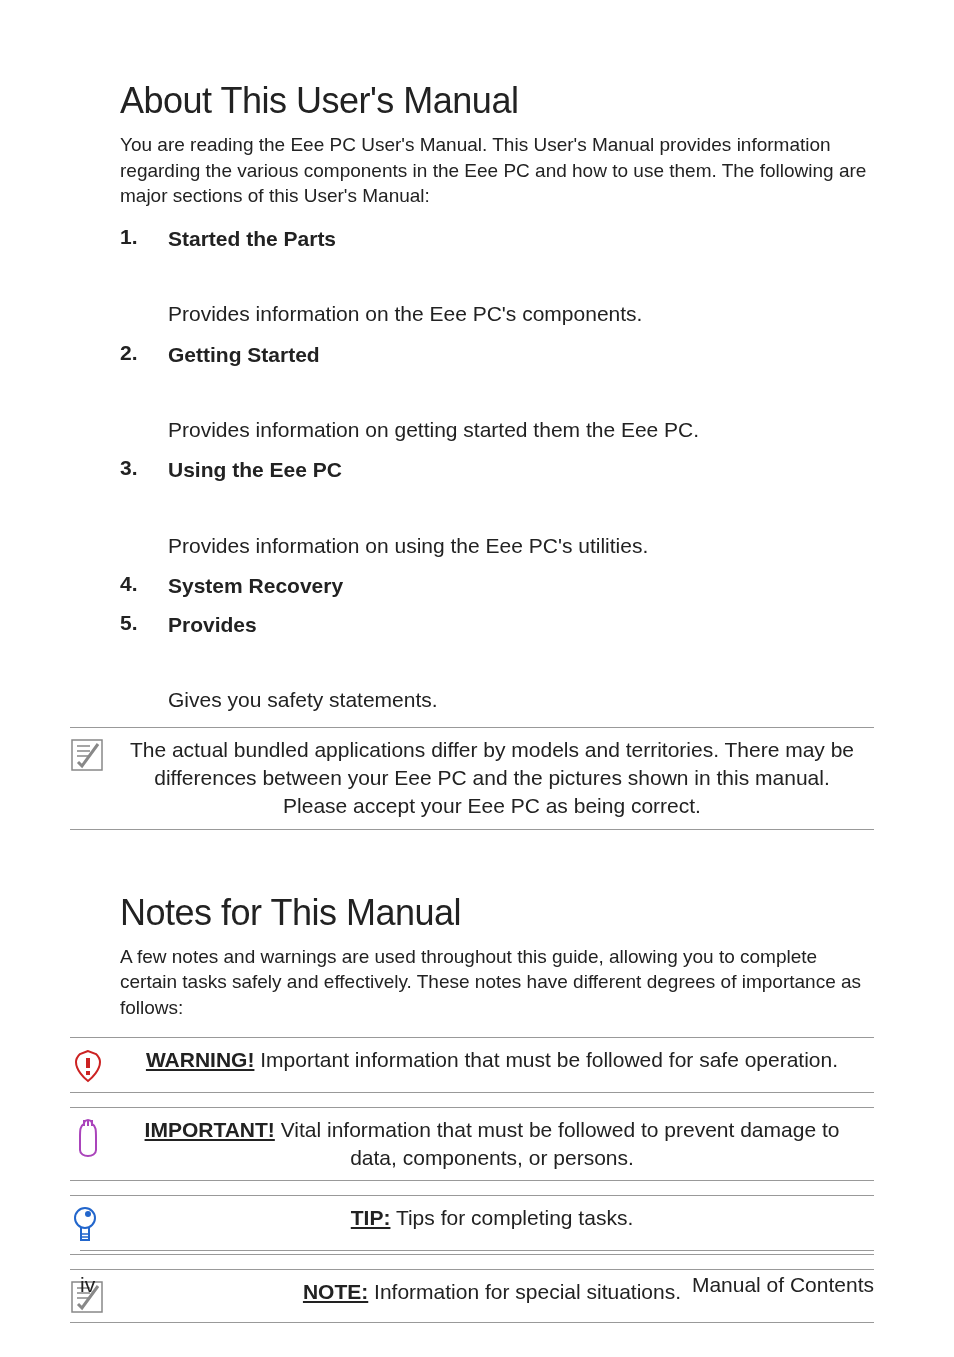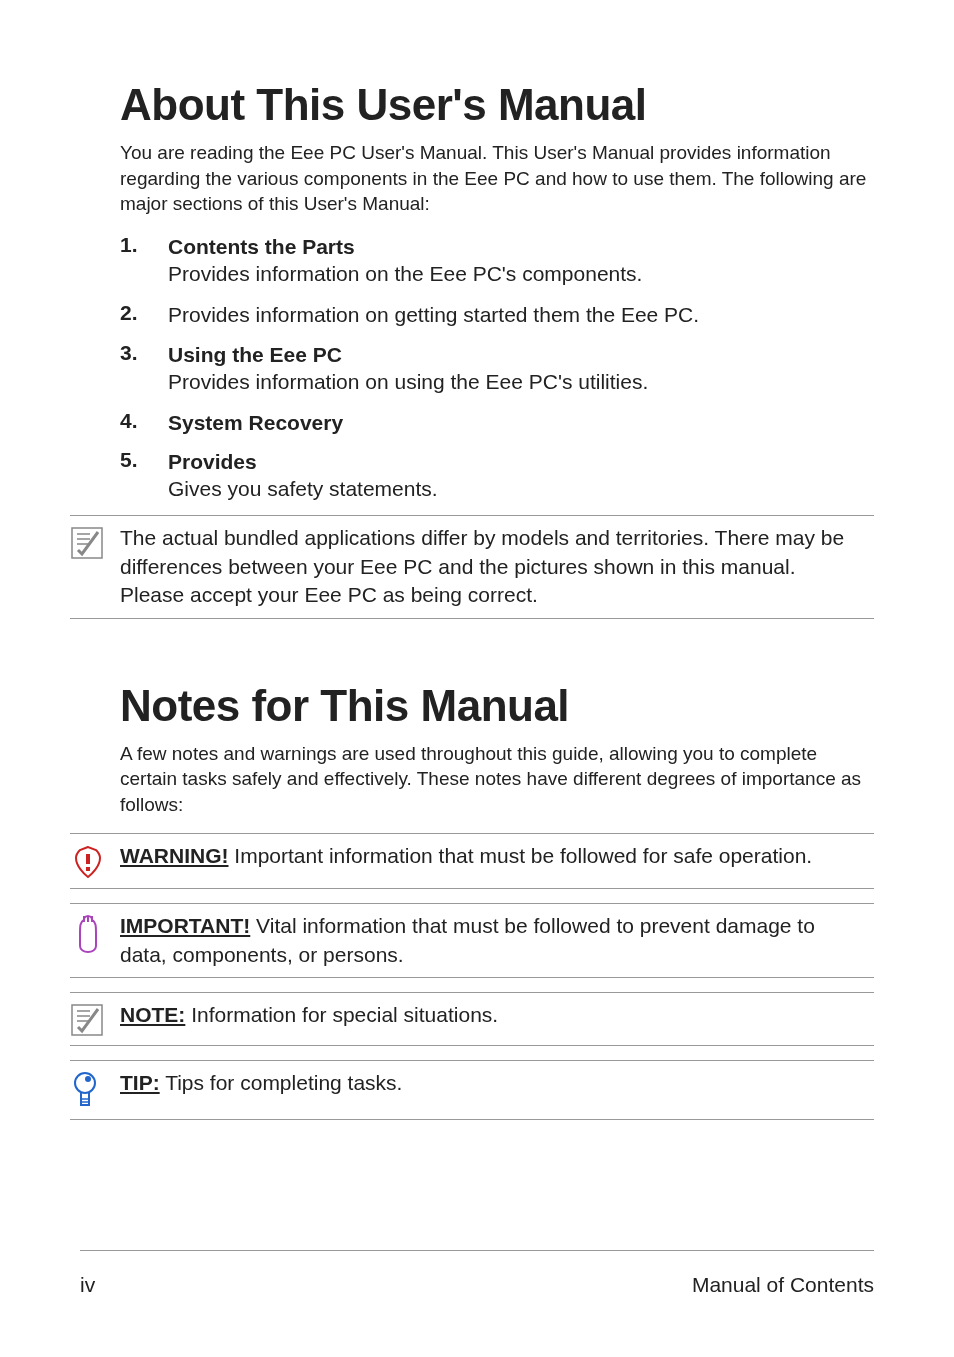--- a/index.html
+++ b/index.html
@@ -11,22 +11,22 @@
       width: 954px;
       height: 1357px;
       background: #fff;
       font-family: "Segoe UI", "Myriad Pro", Arial, sans-serif;
       color: #222;
       position: relative;
       padding: 80px 80px 0 120px;
     }
     h1 {
       font-family: Verdana, Geneva, sans-serif;
-      font-size: 44px;
-      font-weight: 700;
+      font-size: 36px;
+      font-weight: 400;
       margin-bottom: 10px;
       letter-spacing: -0.5px;
     }
     .intro {
       font-size: 19px;
       line-height: 1.35;
       margin-bottom: 16px;
     }
     .list {
       margin-bottom: 12px;
@@ -45,29 +45,31 @@
       flex: 1;
     }
     .li-title {
       font-weight: 700;
       font-size: 21px;
       line-height: 1.3;
     }
     .li-desc {
       font-size: 21px;
       line-height: 1.35;
+      margin-top: 48px;
     }
     .callout {
       display: flex;
       align-items: flex-start;
       border-top: 1px solid #999;
       border-bottom: 1px solid #999;
       padding: 8px 0 8px 0;
       margin-bottom: 14px;
       margin-left: -50px;
+      text-align: center;
     }
     .callout-icon {
       width: 50px;
       flex-shrink: 0;
       display: flex;
       align-items: flex-start;
       justify-content: flex-start;
       padding-top: 2px;
     }
     .callout-text {
@@ -102,27 +104,28 @@
 <body>
 
 <h1>About This User's Manual</h1>
 
 <p class="intro">You are reading the Eee PC User's Manual. This User's Manual provides information regarding the various components in the Eee PC and how to use them. The following are major sections of this User's Manual:</p>
 
 <div class="list">
   <div class="li">
     <div class="li-num">1.</div>
     <div class="li-body">
-      <div class="li-title">Contents the Parts</div>
+      <div class="li-title">Started the Parts</div>
       <div class="li-desc">Provides information on the Eee PC's components.</div>
     </div>
   </div>
   <div class="li">
     <div class="li-num">2.</div>
     <div class="li-body">
+      <div class="li-title">Getting Started</div>
       <div class="li-desc">Provides information on getting started them the Eee PC.</div>
     </div>
   </div>
   <div class="li">
     <div class="li-num">3.</div>
     <div class="li-body">
       <div class="li-title">Using the Eee PC</div>
       <div class="li-desc">Provides information on using the Eee PC's utilities.</div>
     </div>
   </div>
@@ -176,42 +179,42 @@
         <path d="M14 8 L14 2 M18 8 L18 2 M22 8 L22 2" stroke="#a4b" stroke-width="2"></path>
       </svg>
     </div>
     <div class="callout-text">
       <span class="bold">IMPORTANT!</span><span> Vital information that must be followed to prevent damage to data, components, or persons.</span>
     </div>
   </div>
 
   <div class="callout">
     <div class="callout-icon">
-      <svg width="34" height="34" viewBox="0 0 34 34">
-        <rect x="2" y="2" width="30" height="30" fill="none" stroke="#888" stroke-width="1.5"></rect>
-        <path d="M7 8 L20 8 M7 13 L20 13 M7 18 L20 18" stroke="#888" stroke-width="1.5" fill="none"></path>
-        <path d="M28 6 L12 28 L8 24" stroke="#888" stroke-width="3" fill="none"></path>
-      </svg>
-    </div>
-    <div class="callout-text">
-      <span class="bold">NOTE:</span><span>  Information for special situations.</span>
-    </div>
-  </div>
-
-  <div class="callout">
-    <div class="callout-icon">
       <svg width="30" height="40" viewBox="0 0 30 40">
         <circle cx="15" cy="12" r="10" fill="none" stroke="#26c" stroke-width="2"></circle>
         <circle cx="18" cy="8" r="3" fill="#26c"></circle>
         <path d="M11 21 L11 34 L19 34 L19 21" fill="none" stroke="#26c" stroke-width="2"></path>
         <path d="M11 28 L19 28 M11 31 L19 31" stroke="#26c" stroke-width="1.5"></path>
       </svg>
     </div>
     <div class="callout-text">
       <span class="bold">TIP:</span><span> Tips for completing tasks.</span>
     </div>
   </div>
+
+  <div class="callout">
+    <div class="callout-icon">
+      <svg width="34" height="34" viewBox="0 0 34 34">
+        <rect x="2" y="2" width="30" height="30" fill="none" stroke="#888" stroke-width="1.5"></rect>
+        <path d="M7 8 L20 8 M7 13 L20 13 M7 18 L20 18" stroke="#888" stroke-width="1.5" fill="none"></path>
+        <path d="M28 6 L12 28 L8 24" stroke="#888" stroke-width="3" fill="none"></path>
+      </svg>
+    </div>
+    <div class="callout-text">
+      <span class="bold">NOTE:</span><span>  Information for special situations.</span>
+    </div>
+  </div>
 </div>
 
 <div class="footer">
   <span>iv</span>
   <span>Manual of Contents</span>
 </div>
 
 </body></html>

